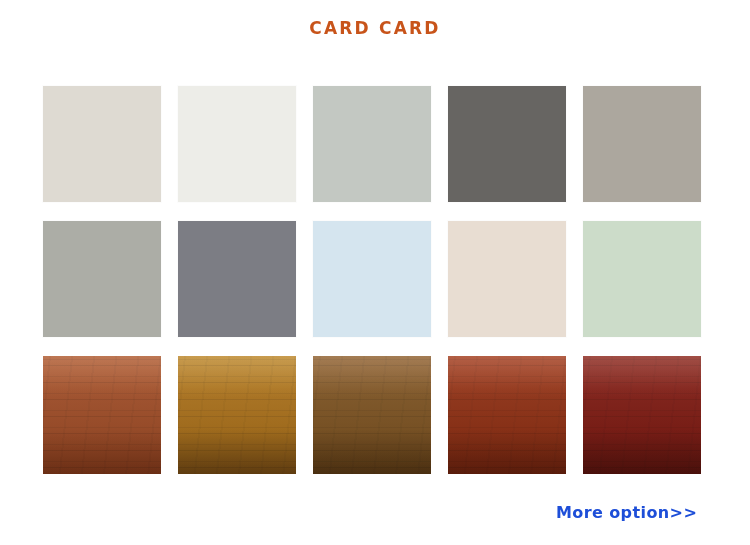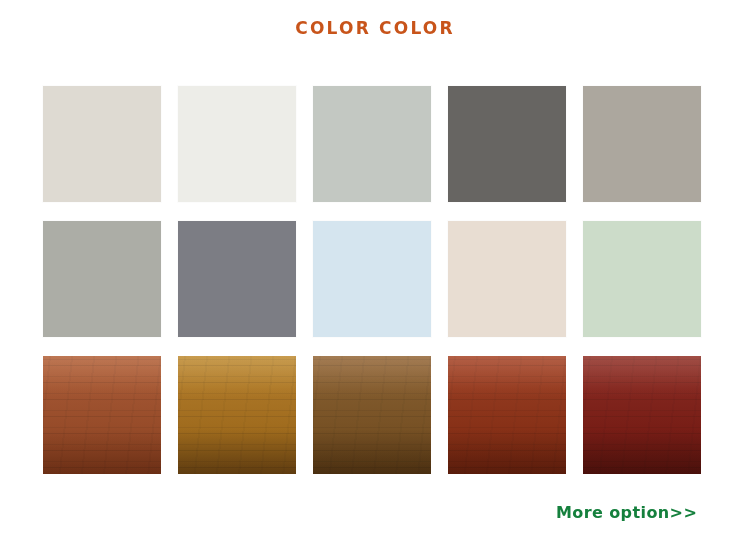--- a/index.html
+++ b/index.html
@@ -94,30 +94,30 @@
 
   
   #more-option {
     position: absolute;
     left: 556px;
     top: 503px;
     font-family: "DejaVu Sans", sans-serif;
     font-size: 16px;
     font-weight: bold;
     letter-spacing: 0.4px;
-    color: #15803d;
+    color: #1d4ed8;
     cursor: pointer;
     text-decoration: none;
     white-space: nowrap;
   }
 </style>
 </head>
 <body>
 
-<div id="card-title">COLOR COLOR</div>
+<div id="card-title">CARD CARD</div>
 
 <div id="swatch-grid">
     <div class="swatch-row">
       <div class="swatch solid" style="background: rgb(222, 218, 210);"></div>
       <div class="swatch solid" style="background: rgb(237, 237, 232);"></div>
       <div class="swatch solid" style="background: rgb(195, 200, 194);"></div>
       <div class="swatch solid" style="background: rgb(103, 101, 98);"></div>
       <div class="swatch solid" style="background: rgb(172, 167, 158);"></div>
     </div>
     <div class="swatch-row">

